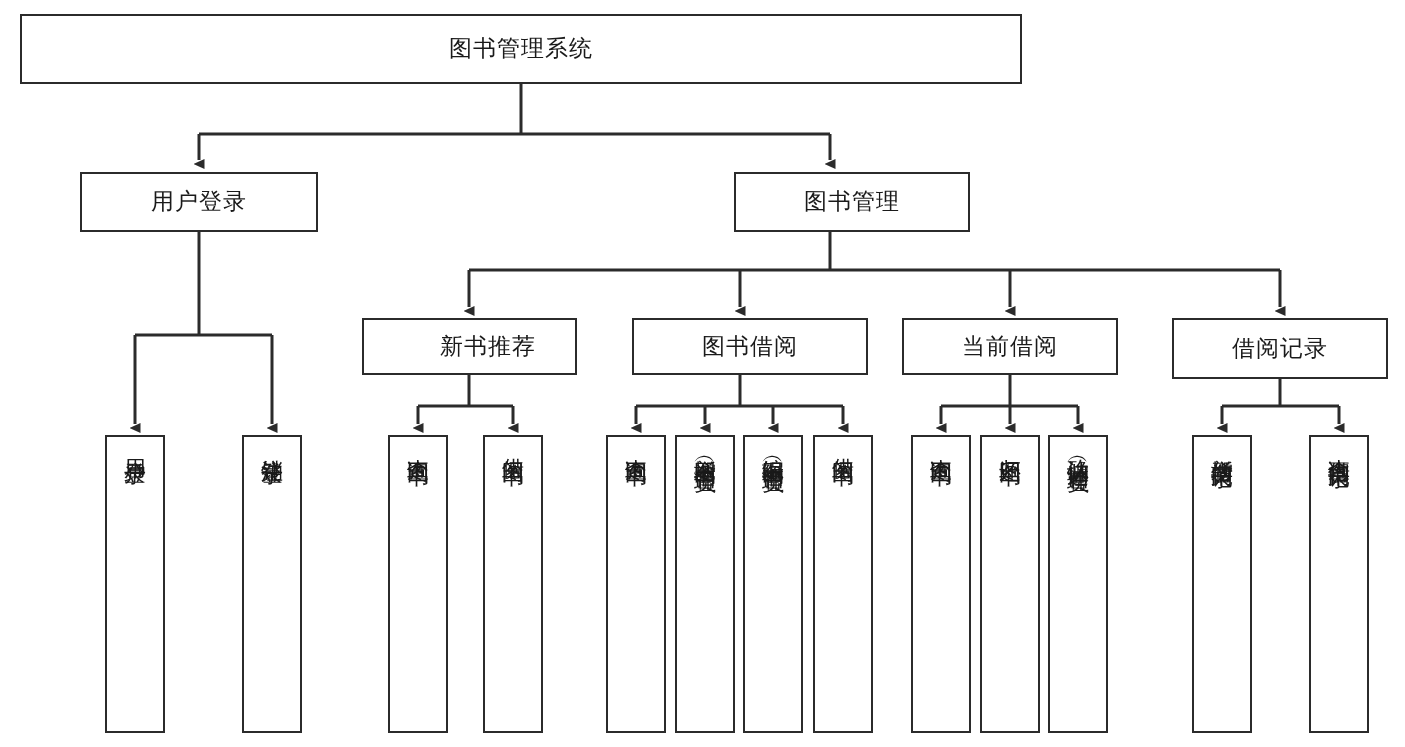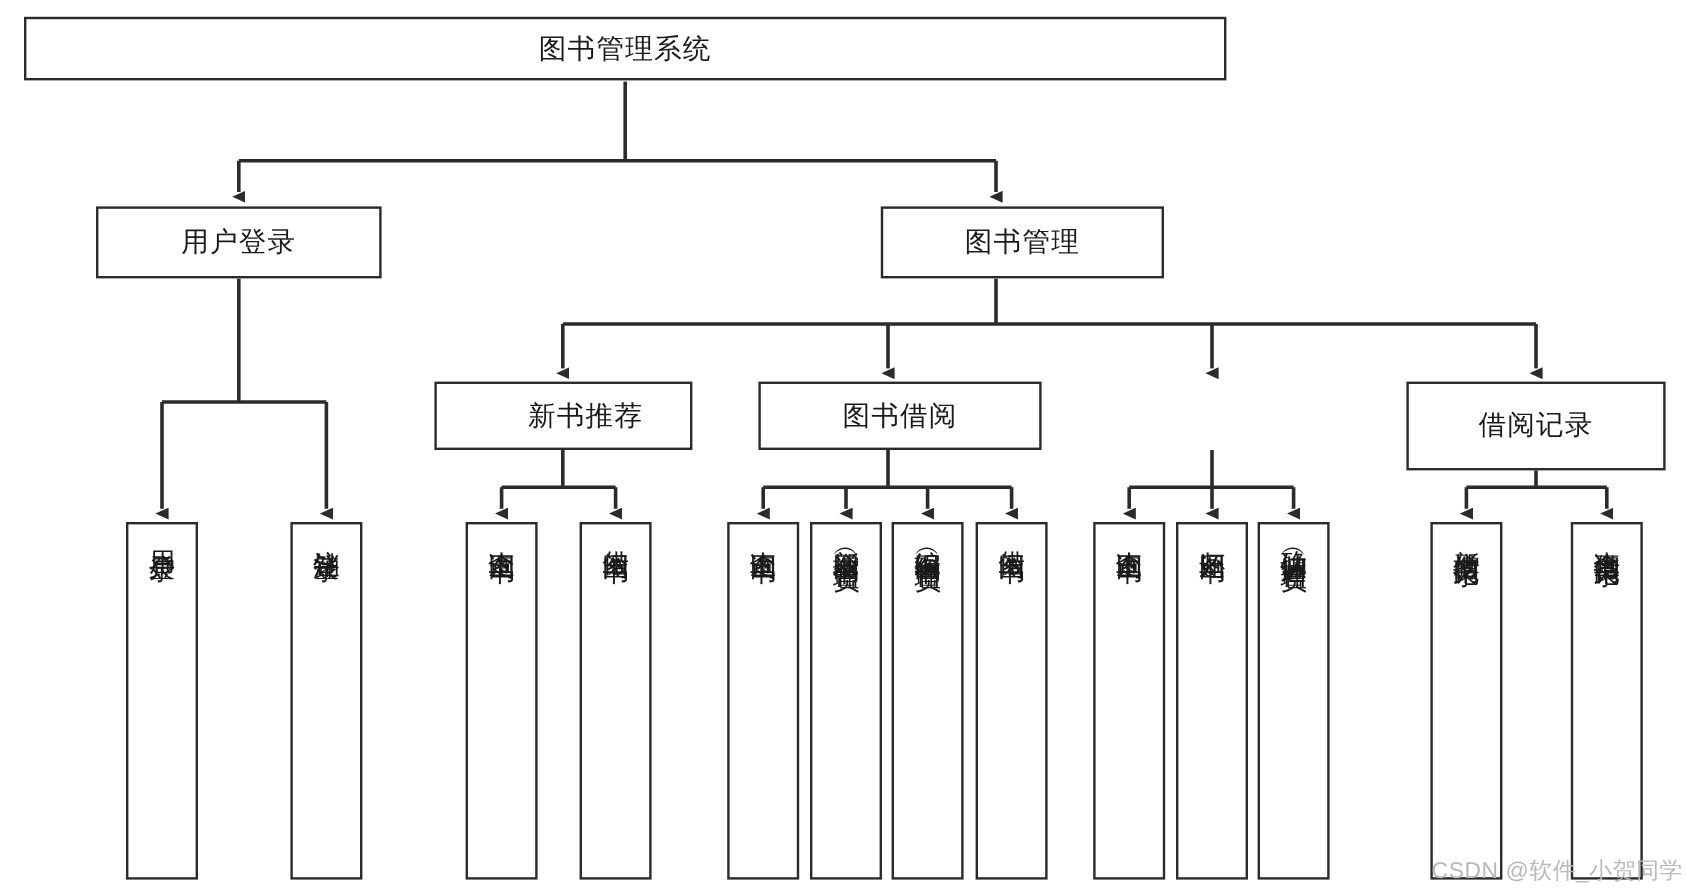--- a/index.html
+++ b/index.html
@@ -114,38 +114,41 @@
       <path d="M1010,406 L1010,424" marker-end="url(#arrow)"></path>
       <path d="M1078,406 L1078,424" marker-end="url(#arrow)"></path>
 
       <path d="M1280,375 L1280,406"></path>
       <path d="M1222,406 L1339,406"></path>
       <path d="M1222,406 L1222,424" marker-end="url(#arrow)"></path>
       <path d="M1339,406 L1339,424" marker-end="url(#arrow)"></path>
     </g>
   </svg>
 
-  <div class="node node-h" style="left:20px; top:14px; width:1002px; height:53px;">
+  <div class="node node-h" style="left:20px; top:14px; width:1002px; height:70px;">
     <span class="label">图书管理系统</span>
   </div>
 
   <div class="node node-h" style="left:80px; top:172px; width:238px; height:60px;">
     <span class="label">用户登录</span>
   </div>
   <div class="node node-h" style="left:712px; top:172px; width:236px; height:60px;margin-left:22px;">
     <span class="label">图书管理</span>
   </div>
 
   <div class="node node-h" style="left:362px; top:318px; width:215px; height:57px;padding-left:37px;">
     <span class="label">新书推荐</span>
   </div>
   <div class="node node-h" style="left:632px; top:318px; width:236px; height:57px;">
     <span class="label">图书借阅</span>
   </div>
-  <div class="node node-h" style="left:1172px; top:318px; width:216px; height:74px;">
+  <div class="node node-h" style="left:902px; top:318px; width:216px; height:57px;">
+    <span class="label">当前借阅</span>
+  </div>
+  <div class="node node-h" style="left:1172px; top:318px; width:216px; height:61px;">
     <span class="label">借阅记录</span>
   </div>
 
   <div class="node node-v" style="left:105px; top:435px; width:60px; height:298px;">
     <span class="label">用户登录</span>
   </div>
   <div class="node node-v" style="left:242px; top:435px; width:60px; height:298px;">
     <span class="label">注销登录</span>
   </div>
 
@@ -179,15 +182,14 @@
     <span class="label">确认归还（管理员）</span>
   </div>
 
   <div class="node node-v" style="left:1192px; top:435px; width:60px; height:298px;">
     <span class="label">新增借阅记录</span>
   </div>
   <div class="node node-v" style="left:1309px; top:435px; width:60px; height:298px;">
     <span class="label">查询借阅记录</span>
   </div>
 
-  <div class="watermark" style="left:1193px; top:713px;">CSDN @软件_小贺同学</div>
 
 </div>
 
 </body></html>

